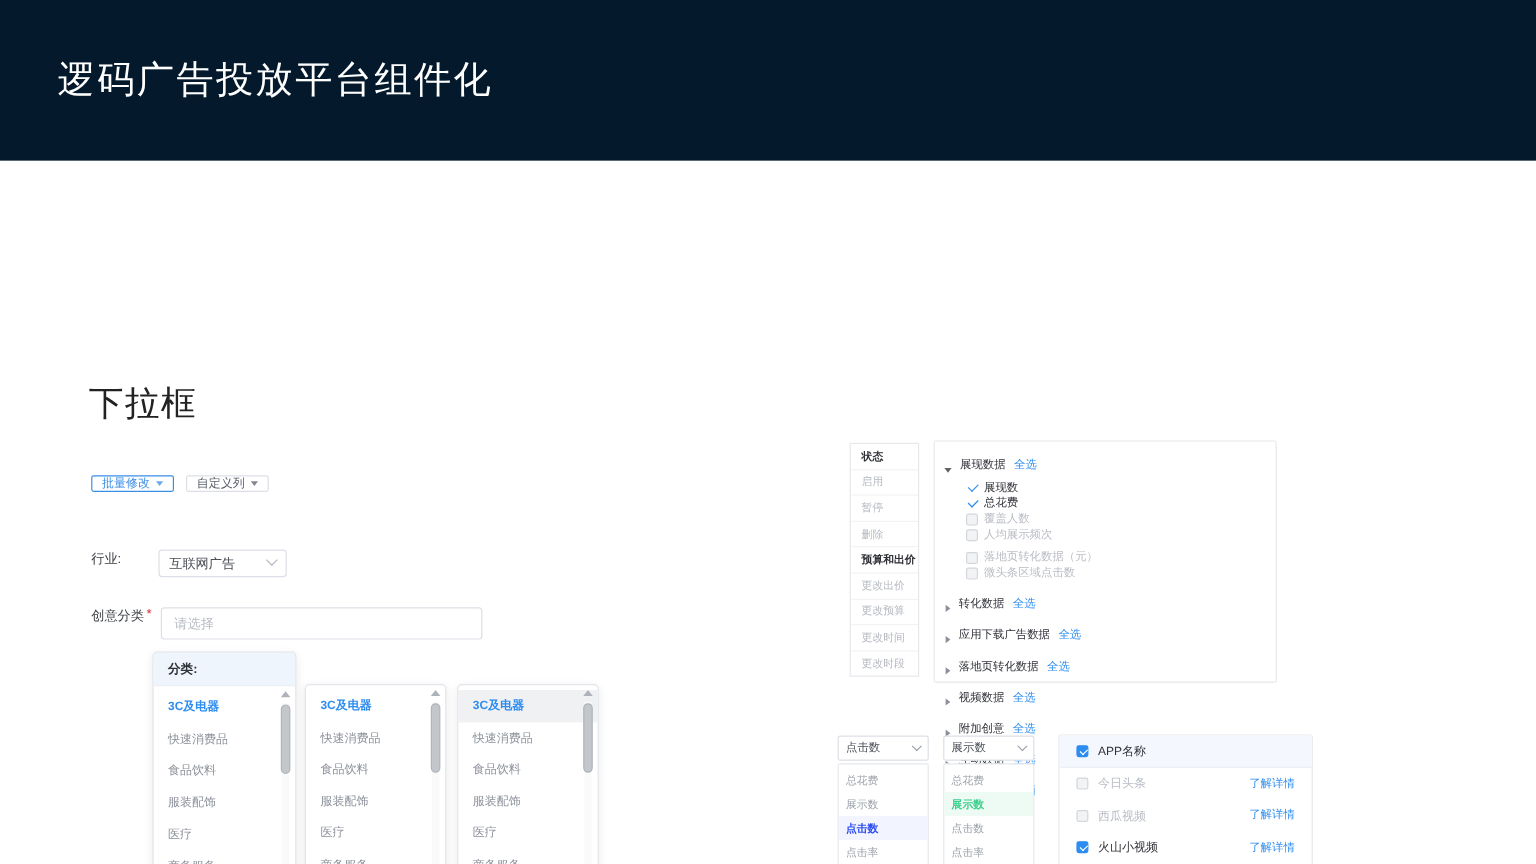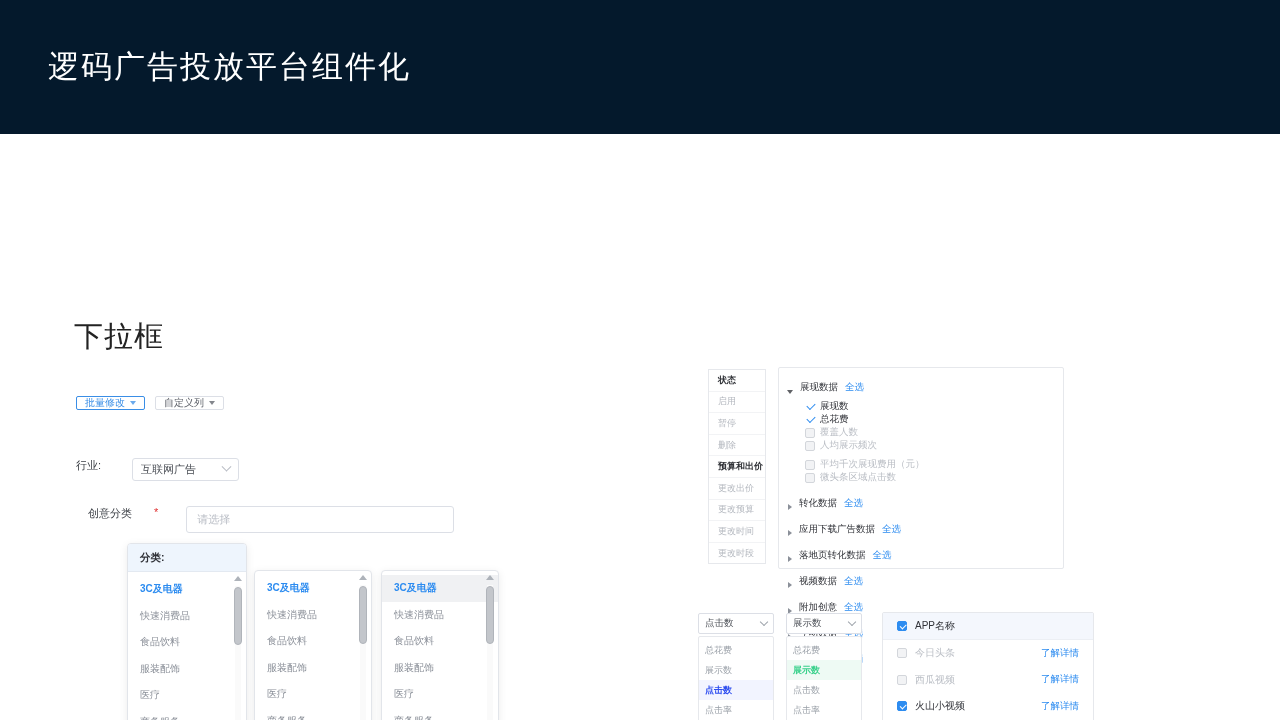--- a/index.html
+++ b/index.html
@@ -45,21 +45,21 @@
   .btn-default { border: 1px solid #dcdfe6; color: #5a5e66; }
   .caret {
     width: 0; height: 0;
     border-left: 3.5px solid transparent; border-right: 3.5px solid transparent;
     border-top: 4px solid currentColor; opacity: .75;
   }
 
   
   .form-row { position: absolute; display: flex; align-items: flex-start; }
   .row-industry { left: 76px; top: 324px; }
-  .row-category { left: 88px; top: 372px; gap: 20px; }
+  .row-category { left: 76px; top: 372px; }
   .form-label { font-size: 11px; color: #3b3f45; width: 50px; }
   .req-star { color: #e03030; font-size: 11px; margin-right: 6px; margin-left: -4px; }
 
   .select-box {
     border: 1px solid #dcdfe6; border-radius: 3px; background: #fff;
     display: flex; align-items: center; justify-content: space-between;
     font-size: 11px; color: #4a4e55; cursor: pointer;
   }
   .sel-industry { width: 107px; height: 23px; padding: 0 8px; margin-left: 6px; }
   .sel-category {
@@ -344,21 +344,21 @@
       </label>
       <label class="ck">
         <span class="ckbox"></span>
         <span class="ck-label dim">人均展示频次</span>
       </label>
     </div>
 
     <div class="mc-checkrow">
       <label class="ck" style="width:156px">
         <span class="ckbox"></span>
-        <span class="ck-label dim">平均千次展现费用（元）</span>
+        <span class="ck-label dim">落地页转化数据（元）</span>
       </label>
       <label class="ck">
         <span class="ckbox"></span>
         <span class="ck-label dim">微头条区域点击数</span>
       </label>
     </div>
 
     <div class="mc-grouprow">
       <span class="arrow-r"></span>
       <span class="mc-gtext">转化数据</span>

